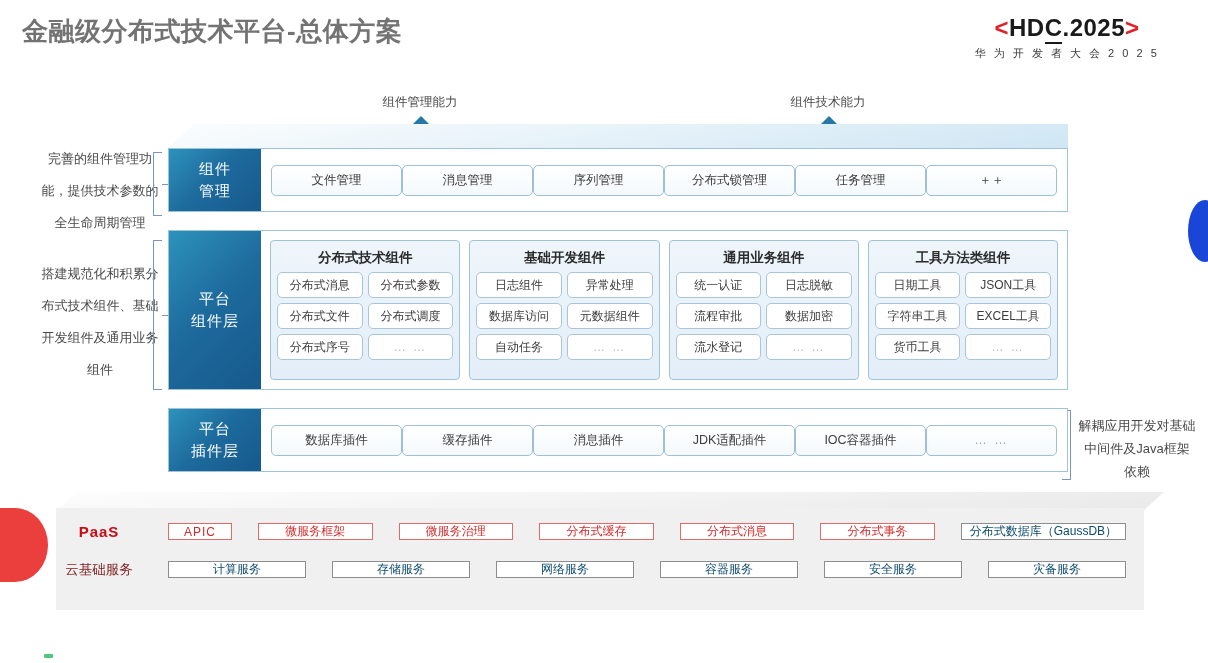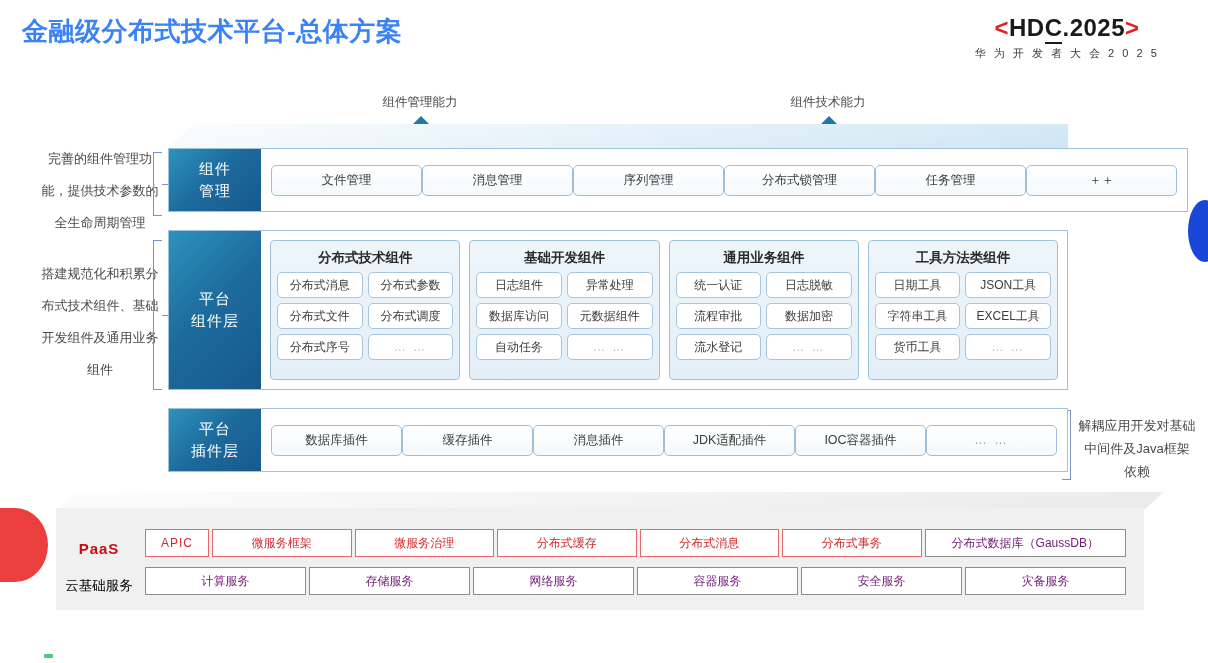--- a/index.html
+++ b/index.html
@@ -9,21 +9,21 @@
     background:#ffffff;
     font-family:"Liberation Sans","DejaVu Sans",sans-serif;
     position:relative;
     overflow:hidden;
     color:#333;
   }
 
   
   #page-title{
     position:absolute; left:22px; top:14px;
-    font-size:26px; font-weight:bold; color:#3b82f6;
+    font-size:26px; font-weight:bold; color:#737373;
     letter-spacing:.5px;
   }
   #hdc-logo{
     position:absolute; right:16px; top:14px;
     text-align:center; width:250px;
   }
   #hdc-logo .hdc-main{
     font-size:24px; font-weight:bold; color:#1a1a1a;
     letter-spacing:.5px; white-space:nowrap;
   }
@@ -179,39 +179,39 @@
     display:flex; align-items:center;
   }
   .base-left-title{
     width:92px; flex:0 0 92px;
     text-align:center;
     font-size:17px; font-weight:bold; color:#2b2b2b;
     line-height:30px;
   }
   .base-rows{ flex:1; padding-right:18px; }
   .base-row{
-    display:flex; align-items:flex-end; gap:3px;
+    display:flex; align-items:flex-start; gap:26px;
     height:34px; margin:4px 0;
   }
   .base-row-label{
     width:86px; flex:0 0 86px;
     font-size:15px; font-weight:bold; color:#cc0a14;
     text-align:center; letter-spacing:1px;
   }
   .base-row-label.plain{
-    color:#000000; font-size:13.5px; font-weight:normal; letter-spacing:0;font-family:Liberation Mono, monospace;
+    color:#7f1d1d; font-size:13.5px; font-weight:normal; letter-spacing:0;font-family:Liberation Mono, monospace;
   }
   .bchip{
-    flex:1; height:28px;
+    flex:1; height:17px;
     display:flex; align-items:center; justify-content:center;
     font-size:12px; white-space:nowrap;
     background:#ffffff;
   }
   .bchip.red{ border:1.4px solid #e36a6a; color:#d22b2b; }
-  .bchip.gray{ border:1.4px solid #8d8d8d; color:#701a75; }
+  .bchip.gray{ border:1.4px solid #8d8d8d; color:#0c4a6e; }
   .bchip.apic{ flex:0 0 64px; letter-spacing:1px; }
   .bchip.wide{ flex:1.45; }
 </style>
 </head>
 <body>
 
 <div id="page-title">金融级分布式技术平台-总体方案</div>
 
 <div id="hdc-logo">
   <div class="hdc-main"><span class="bracket">&lt;</span><span>HD</span><span class="uline">C</span><span>.2025</span><span class="bracket">&gt;</span></div>
@@ -237,21 +237,21 @@
 
 <div class="side-note" style="left:40px; top:143px;">完善的组件管理功能，提供技术参数的全生命周期管理</div>
 <div class="brace left" style="left:153px; top:152px; height:64px;"></div>
 
 <div class="side-note" style="left:40px; top:258px;">搭建规范化和积累分布式技术组件、基础开发组件及通用业务组件</div>
 <div class="brace left" style="left:153px; top:240px; height:150px;"></div>
 
 <div class="side-note-right" style="left:1078px; top:414px;">解耦应用开发对基础中间件及Java框架依赖</div>
 <div class="brace right" style="left:1062px; top:410px; height:70px;"></div>
 
-<div class="layer" id="component-management-layer" style="left:168px; top:148px; width:1020px; height:64px;">
+<div class="layer" id="component-management-layer" style="left:168px; top:148px; width:900px; height:64px;">
   <div class="layer-label">
     <span>组件</span>
     <span>管理</span>
   </div>
   <div class="layer-body">
     <div class="chip">文件管理</div>
     <div class="chip">消息管理</div>
     <div class="chip">序列管理</div>
     <div class="chip">分布式锁管理</div>
     <div class="chip">任务管理</div>

